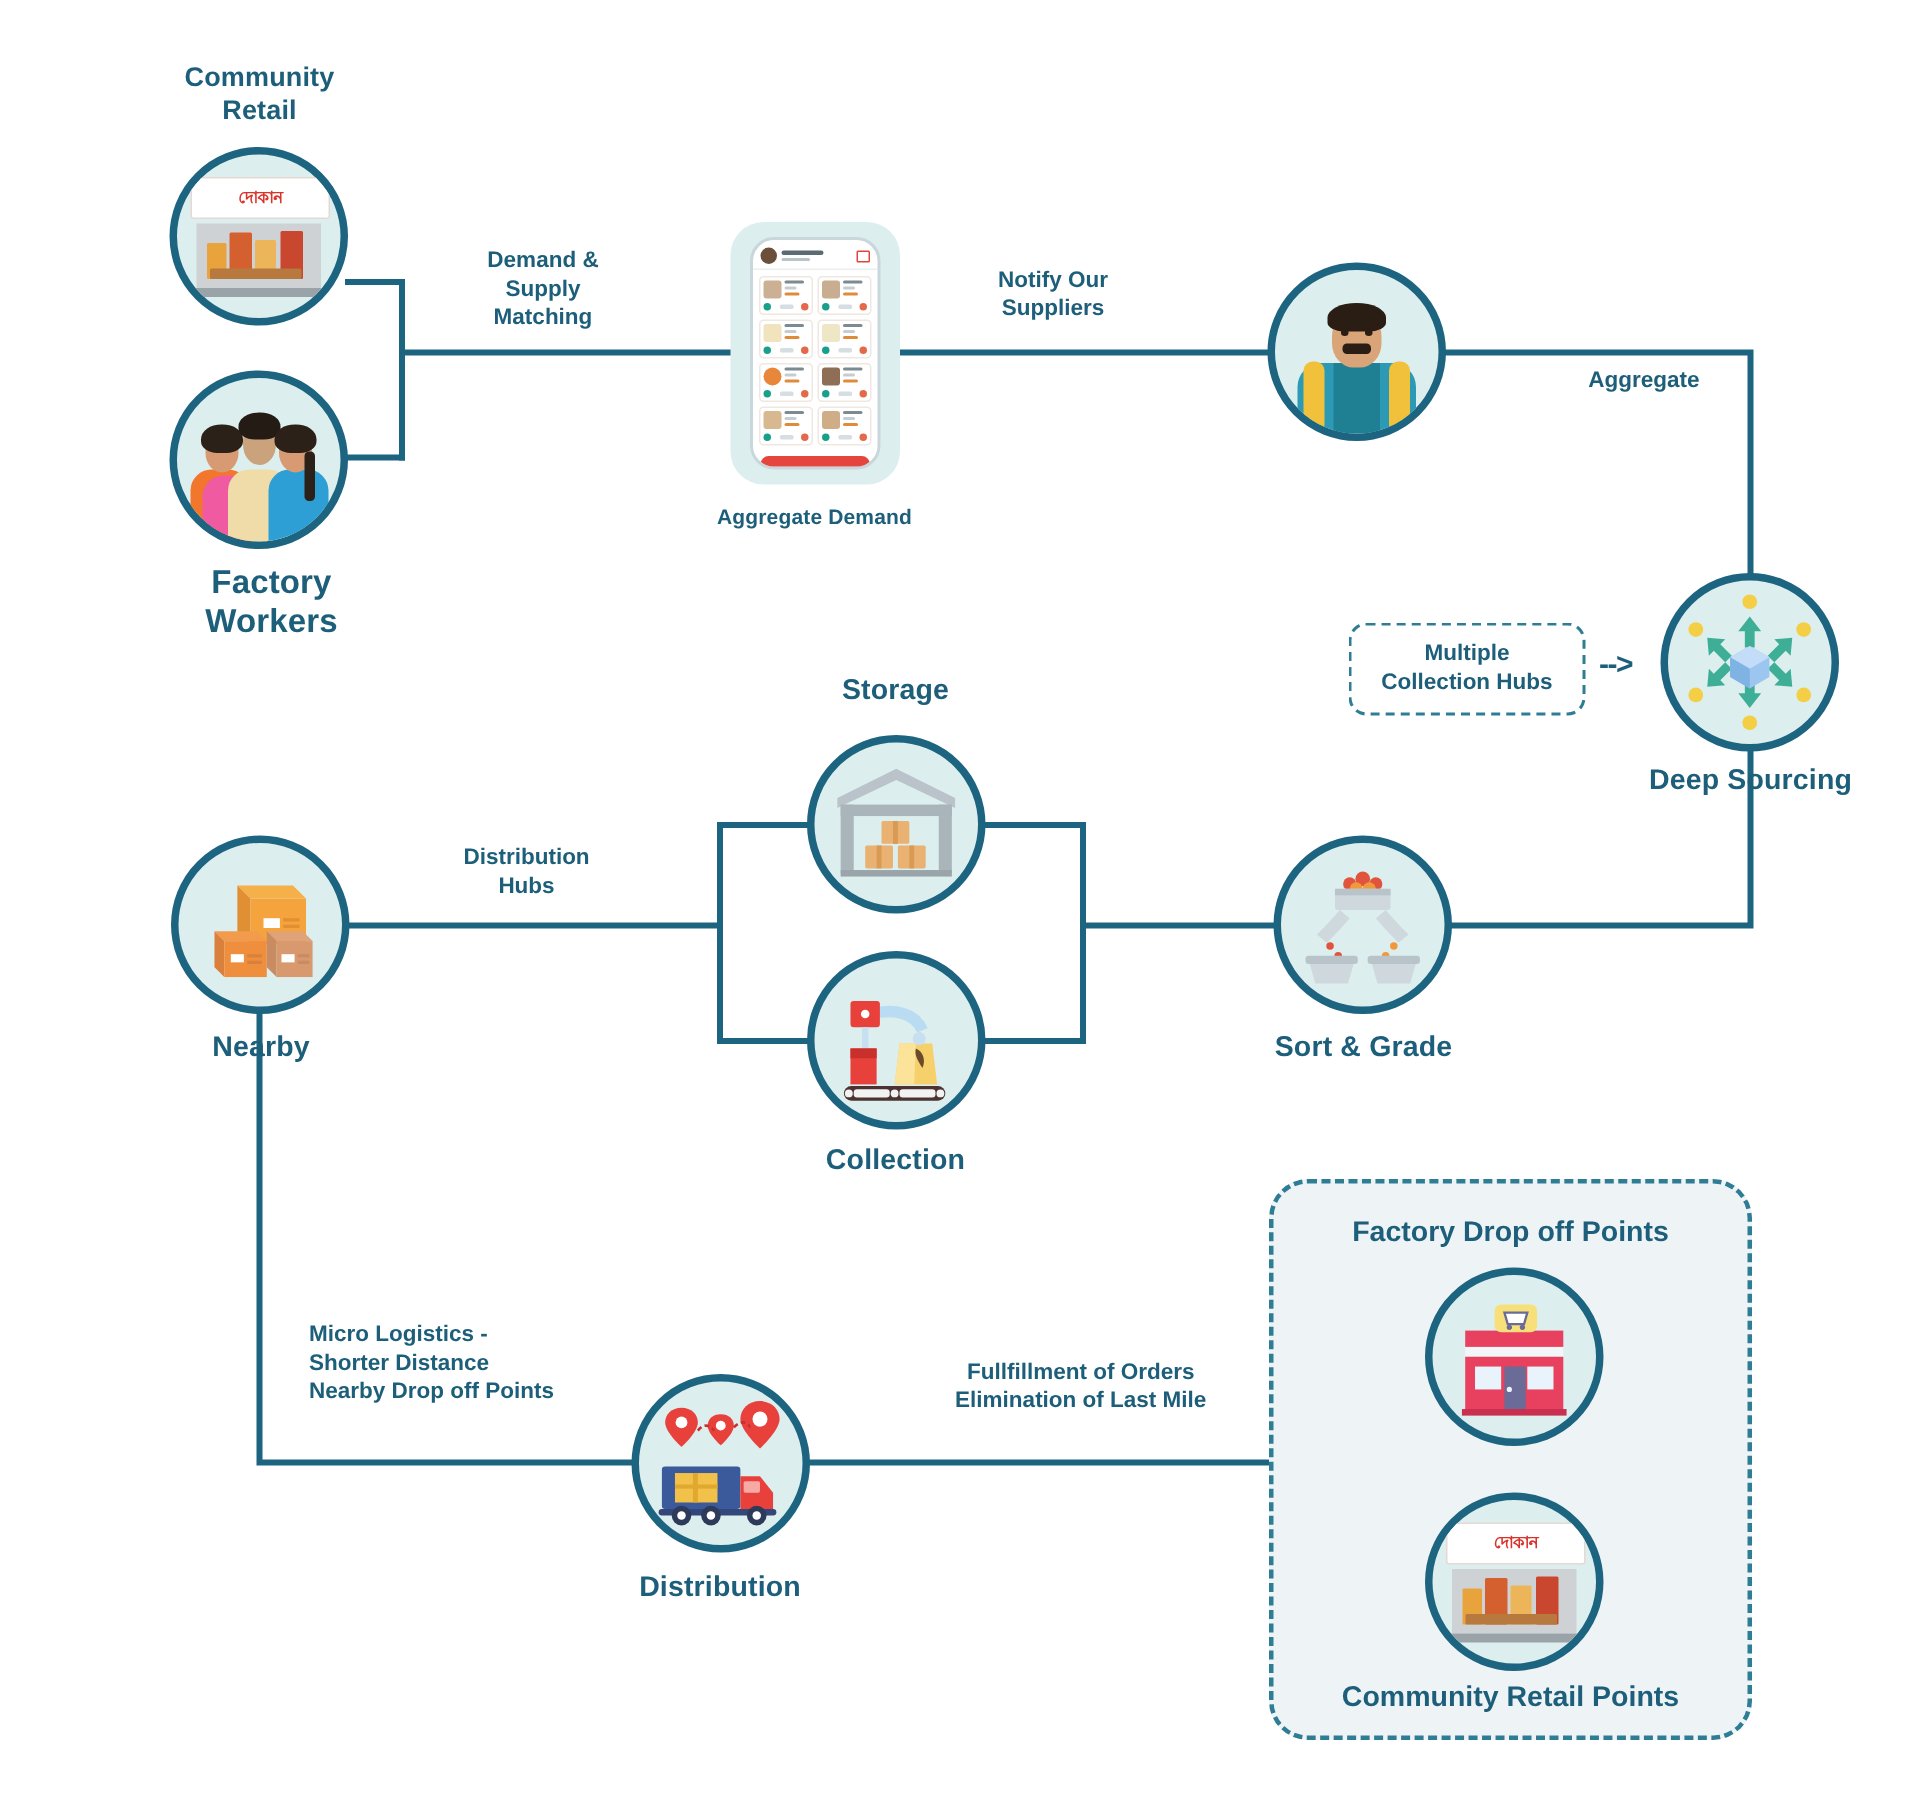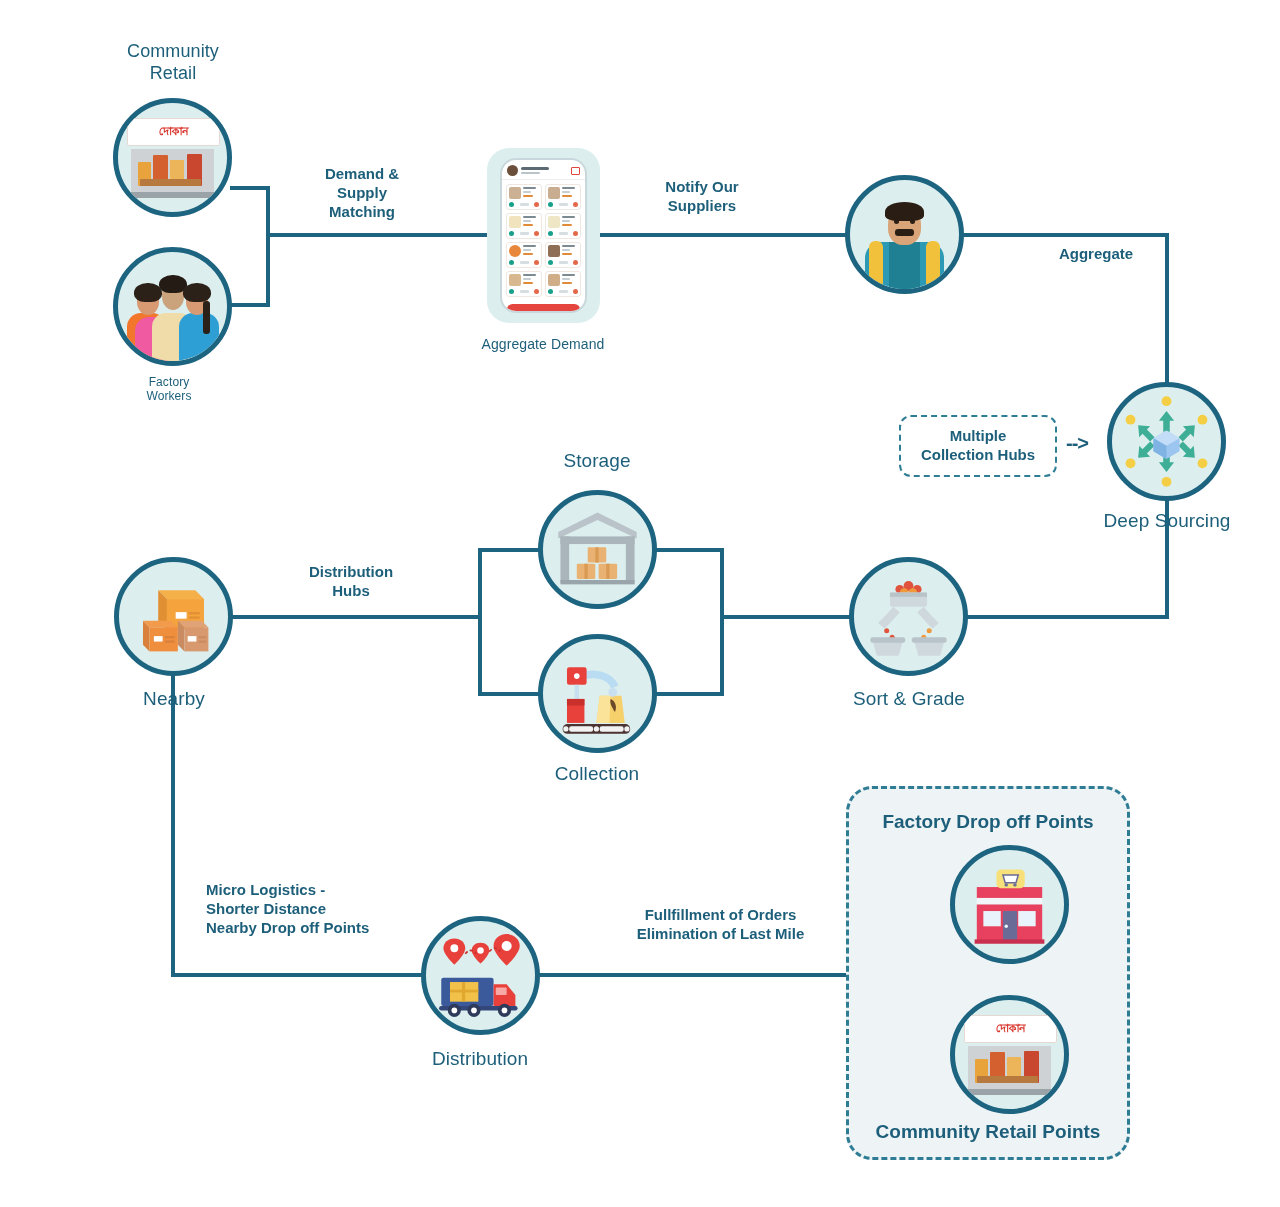--- a/index.html
+++ b/index.html
@@ -10,21 +10,21 @@
   }
   .stage{position:absolute;left:0;top:0;width:1280px;height:1207px;}
   svg.wires{position:absolute;left:0;top:0;width:1280px;height:1207px;pointer-events:none;}
   .circle{
     position:absolute;border-radius:50%;
     background:#dcefee;border:5px solid #1d6480;
     box-sizing:border-box;display:flex;align-items:center;justify-content:center;
     overflow:hidden;
   }
   .nlabel{
-    position:absolute;text-align:center;font-weight:normal;
+    position:absolute;text-align:center;font-weight:bold;
     color:#1d5f7a;line-height:1.2;letter-spacing:.1px;white-space:pre-line;
   }
   .edge-label{
     position:absolute;text-align:center;font-weight:bold;color:#1d5f7a;
     line-height:1.25;white-space:pre-line;font-size:15px;background:#fff;
   }
   .edge-label.left{text-align:left;}
 
   
   .dashbox{
@@ -148,21 +148,21 @@
       <div class="p-body" style="left:31%;top:56%;width:38%;height:44%;background:#f0dca8;"></div>
       <div class="p-head" style="left:40%;top:27%;width:21%;height:26%;background:#caa27c;"></div>
       <div class="p-hair" style="left:38%;top:21%;width:25%;height:17%;background:#241b14;"></div>
 
       <div class="p-body" style="left:56%;top:56%;width:37%;height:44%;background:#2e9fd4;"></div>
       <div class="p-head" style="left:62%;top:33%;width:21%;height:25%;background:#d79a72;"></div>
       <div class="p-hair" style="left:60%;top:28%;width:25%;height:18%;background:#2b2118;"></div>
       <div class="blk" style="left:78%;top:45%;width:6%;height:30%;background:#2b2118;border-radius:3px;"></div>
     </div>
   </div>
-  <div class="nlabel" style="left:84px;top:375px;width:170px;font-size:12px;">Factory
+  <div class="nlabel" style="left:96px;top:375px;width:170px;font-size:22px;">Factory
 Workers</div>
 
   <div class="edge-label" style="left:287px;top:165px;width:150px;">Demand &amp;
 Supply
 Matching</div>
 
   <div class="phone-wrap" style="left:487px;top:148px;width:113px;height:175px;">
     <div class="phone" style="left:13px;top:10px;width:87px;height:155px;">
       <div class="ph-head">
         <div class="ph-av"></div>
@@ -484,21 +484,21 @@
         <circle cx="44" cy="82" r="2.6" fill="#fff"></circle>
       <circle cx="72" cy="82" r="6" fill="#2e3a59"></circle>
         <circle cx="72" cy="82" r="2.6" fill="#fff"></circle>
     </svg>
   </div>
   <div class="nlabel" style="left:389px;top:1048px;width:182px;font-size:19px;">Distribution</div>
 
   <div class="edge-label" style="left:578px;top:906px;width:285px;">Fullfillment of Orders
 Elimination of Last Mile</div>
 
-  <div class="panel" style="left:846px;top:786px;width:284px;height:374px;padding-left:13px;">
+  <div class="panel" style="left:846px;top:786px;width:322px;height:374px;padding-left:13px;">
     <div style="position:absolute;left:0;top:22px;width:100%;text-align:center;font-size:19px;font-weight:bold;color:#1d5f7a;">Factory Drop off Points</div>
 
     <div class="circle" style="left:101px;top:56px;width:119px;height:119px;">
       <svg viewBox="0 0 100 100" class="icon">
         <rect x="20" y="34" width="60" height="10" fill="#e8415f"></rect>
         <rect x="20" y="44" width="60" height="6" fill="#f2f6f8"></rect>
         <rect x="20" y="50" width="60" height="34" fill="#e8415f"></rect>
         <rect x="26" y="56" width="16" height="14" fill="#e9f3fb"></rect>
         <rect x="58" y="56" width="16" height="14" fill="#e9f3fb"></rect>
         <rect x="44" y="56" width="13" height="28" rx="1" fill="#6a6b96"></rect>

